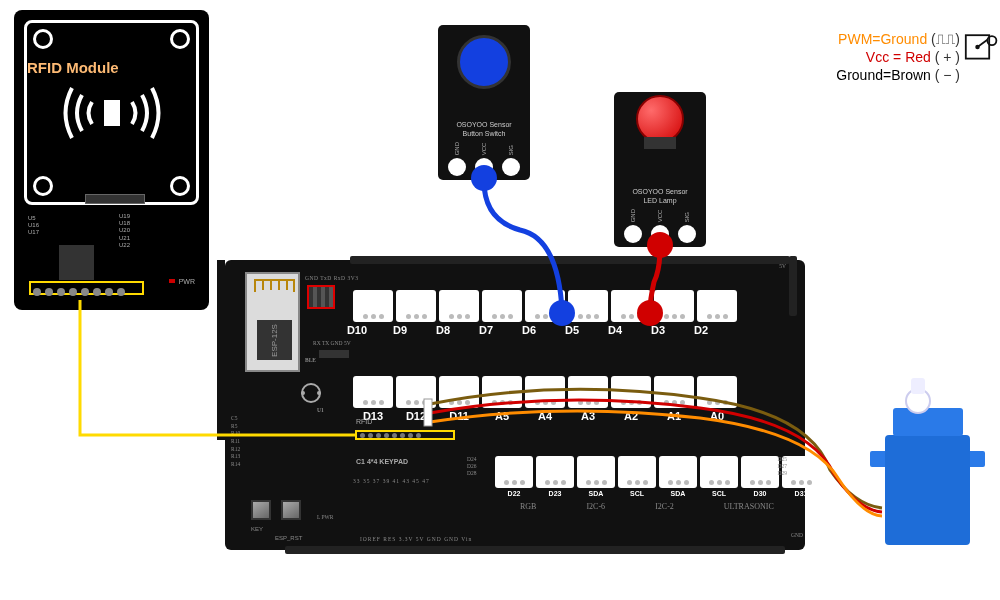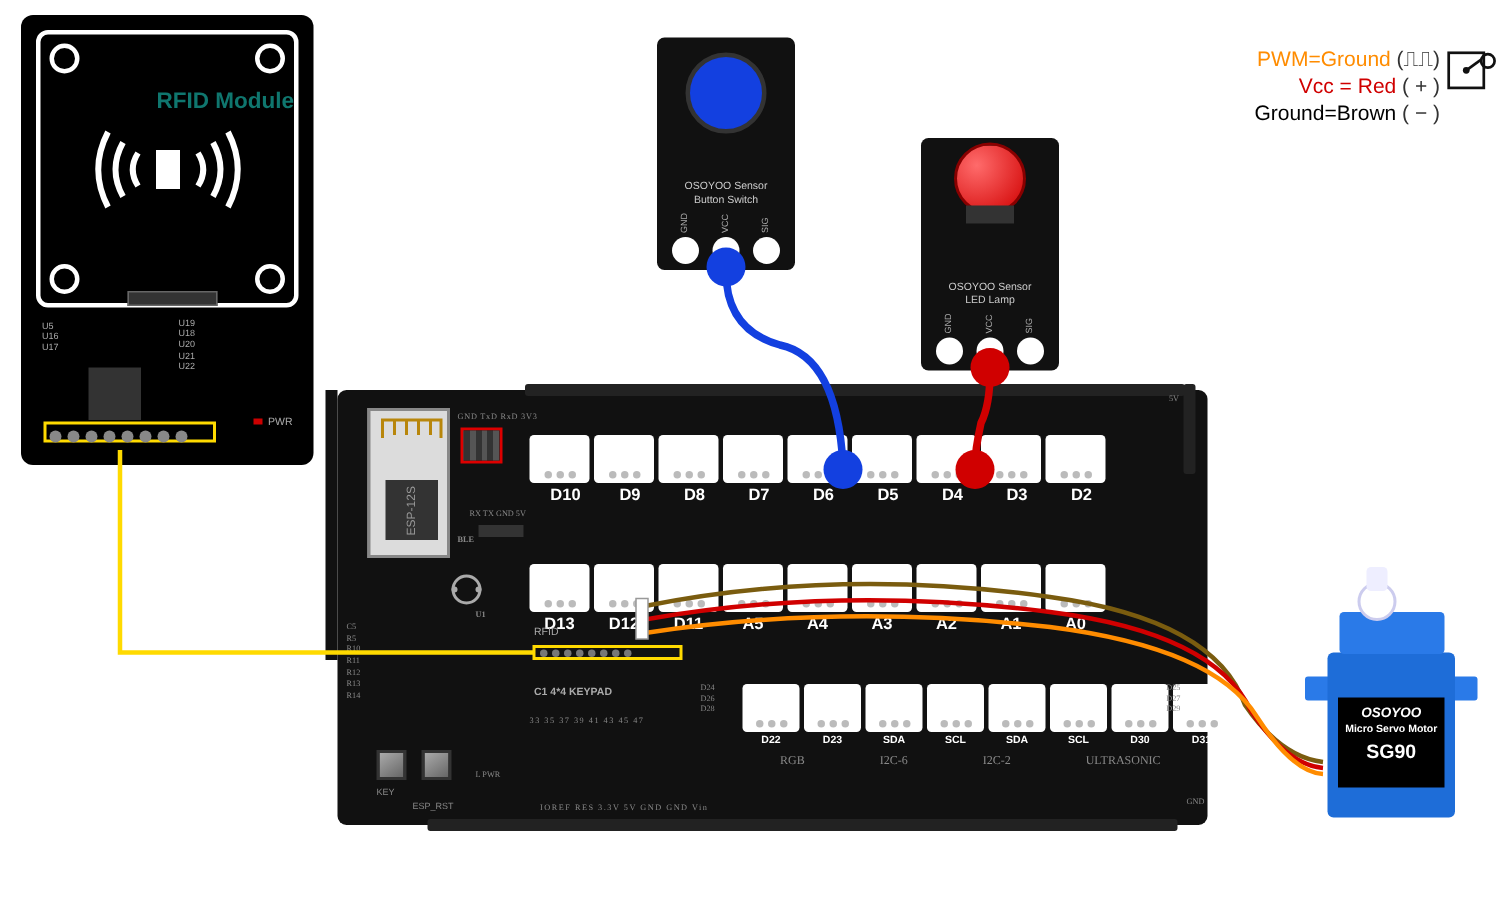--- a/index.html
+++ b/index.html
@@ -7,21 +7,21 @@
   
   
   .rfid-module { position: absolute; left: 14px; top: 10px; width: 195px; height: 300px; background: #000; border-radius: 8px; }
   .rfid-antenna { position: absolute; left: 10px; top: 10px; width: 175px; height: 185px; background: #000; border: 3px solid #fff; border-radius: 8px; }
   .rfid-antenna .hole { position: absolute; width: 20px; height: 20px; background: #000; border: 3px solid #fff; border-radius: 50%; }
   .rfid-antenna .hole.tl { top: 6px; left: 6px; }
   .rfid-antenna .hole.tr { top: 6px; right: 6px; }
   .rfid-antenna .hole.bl { bottom: 6px; left: 6px; }
   .rfid-antenna .hole.br { bottom: 6px; right: 6px; }
   .rfid-waves { position: absolute; top: 50%; left: 50%; transform: translate(-50%,-50%); }
-  .rfid-title { position: absolute; top: 36px; left: 0; right: 0; text-align: right; color: #0f766e; font-size: 15px; font-weight: bold; }
+  .rfid-title { position: absolute; top: 36px; left: 0; right: 0; text-align: left; color: #fdba74; font-size: 15px; font-weight: bold; }
   .rfid-ic { position: absolute; bottom: 30px; left: 45px; width: 35px; height: 35px; background: #333; }
   .rfid-pins-box { position: absolute; bottom: 15px; left: 15px; width: 115px; height: 14px; border: 2px solid #ffda00; }
   .rfid-pins-box span { display: inline-block; width: 8px; height: 8px; background: #888; border-radius: 50%; margin: 1px 2px; }
   .rfid-small-text { position: absolute; color: #aaa; font-size: 6px; }
   
   
   .button-module { position: absolute; left: 438px; top: 25px; width: 92px; height: 155px; background: #111; border-radius: 5px; }
   .button-knob { position: absolute; top: 10px; left: 19px; width: 54px; height: 54px; background: #1340e0; border-radius: 50%; border: 3px solid #333; }
   .btn-label { position: absolute; bottom: 42px; left: 0; right: 0; text-align: center; color: #ccc; font-size: 7px; line-height: 1.2; }
   .btn-holes { position: absolute; bottom: 4px; left: 0; right: 0; display: flex; justify-content: space-around; padding: 0 6px; }
@@ -61,21 +61,21 @@
   .port .dots span { width: 5px; height: 5px; background: #bbb; border-radius: 50%; display: block; }
   .port.small { width: 38px; }
   
   .row1 { top: 30px; left: 128px; }
   .row2 { top: 116px; left: 128px; }
   .row3 { top: 196px; left: 270px; }
   
   .row-labels { position: absolute; display: flex; gap: 3px; color: #fff; font-size: 11px; font-weight: bold; }
   .row-labels span { width: 40px; text-align: center; }
   .row-labels.small span { width: 38px; }
-  .lbl1 { top: 64px; left: 132px; }
+  .lbl1 { top: 64px; left: 112px; }
   .lbl2 { top: 150px; left: 128px; }
   .lbl3 { top: 230px; left: 270px; font-size: 7px; }
   .lbl3 span { width: 38px; }
   
   .rfid-port-highlight { position: absolute; top: 170px; left: 130px; width: 100px; height: 10px; border: 2px solid #ffda00; }
   .rfid-port-label { position: absolute; top: 158px; left: 131px; color: #aaa; font-size: 7px; }
   .keypad-label { position: absolute; top: 198px; left: 131px; color: #aaa; font-size: 7px; font-weight: bold; }
   
   .shield-btn { position: absolute; width: 20px; height: 20px; background: linear-gradient(145deg,#aaa,#666); border: 2px solid #333; }
   .btn-key { bottom: 30px; left: 26px; }
@@ -493,25 +493,20 @@
       <div>R14</div>
   </div>
 </div>
 
 <div class="servo">
   <div class="servo-flange"></div>
   <div class="servo-body"></div>
   <div class="servo-top"></div>
   <div class="servo-gear"></div>
   <div class="servo-horn"></div>
-  <div class="servo-sticker">
-    <div class="brand">OSOYOO</div>
-    <div class="name">Micro Servo Motor</div>
-    <div class="model">SG90</div>
-  </div>
 </div>
 
 <svg class="wire-svg">
 
   <path d="M 80 300 L 80 435 L 356 435" fill="none" stroke="#ffda00" stroke-width="3"></path>
 
   <path d="M 484 181 Q 484 220 520 230 Q 558 238 562 310" fill="none" stroke="#1340e0" stroke-width="5"></path>
   <circle cx="484" cy="178" r="13" fill="#1340e0"></circle>
   <circle cx="562" cy="313" r="13" fill="#1340e0"></circle>
 

